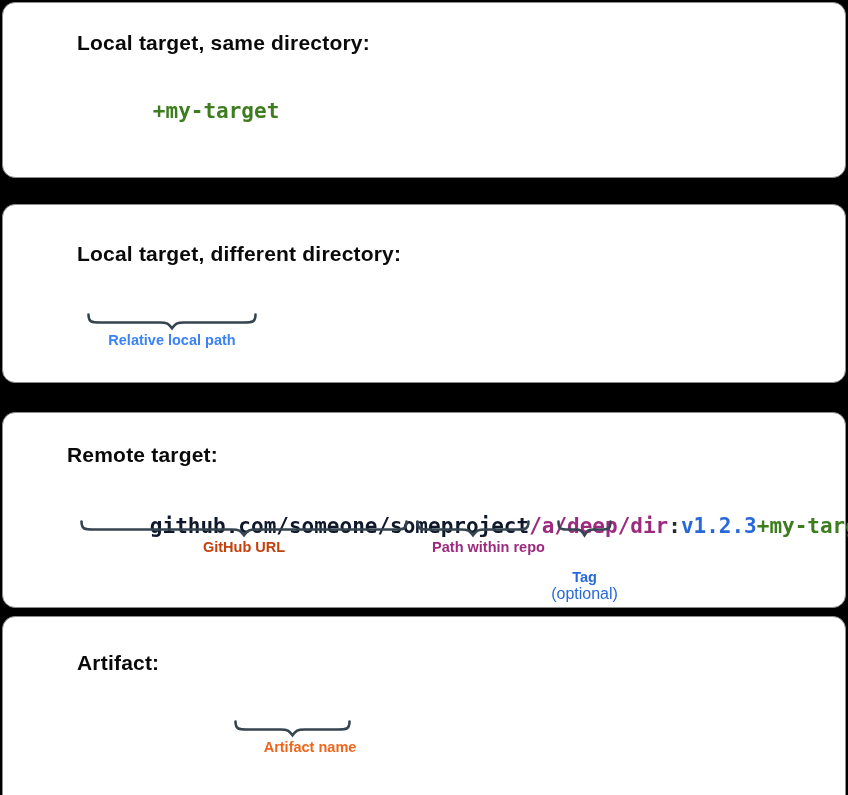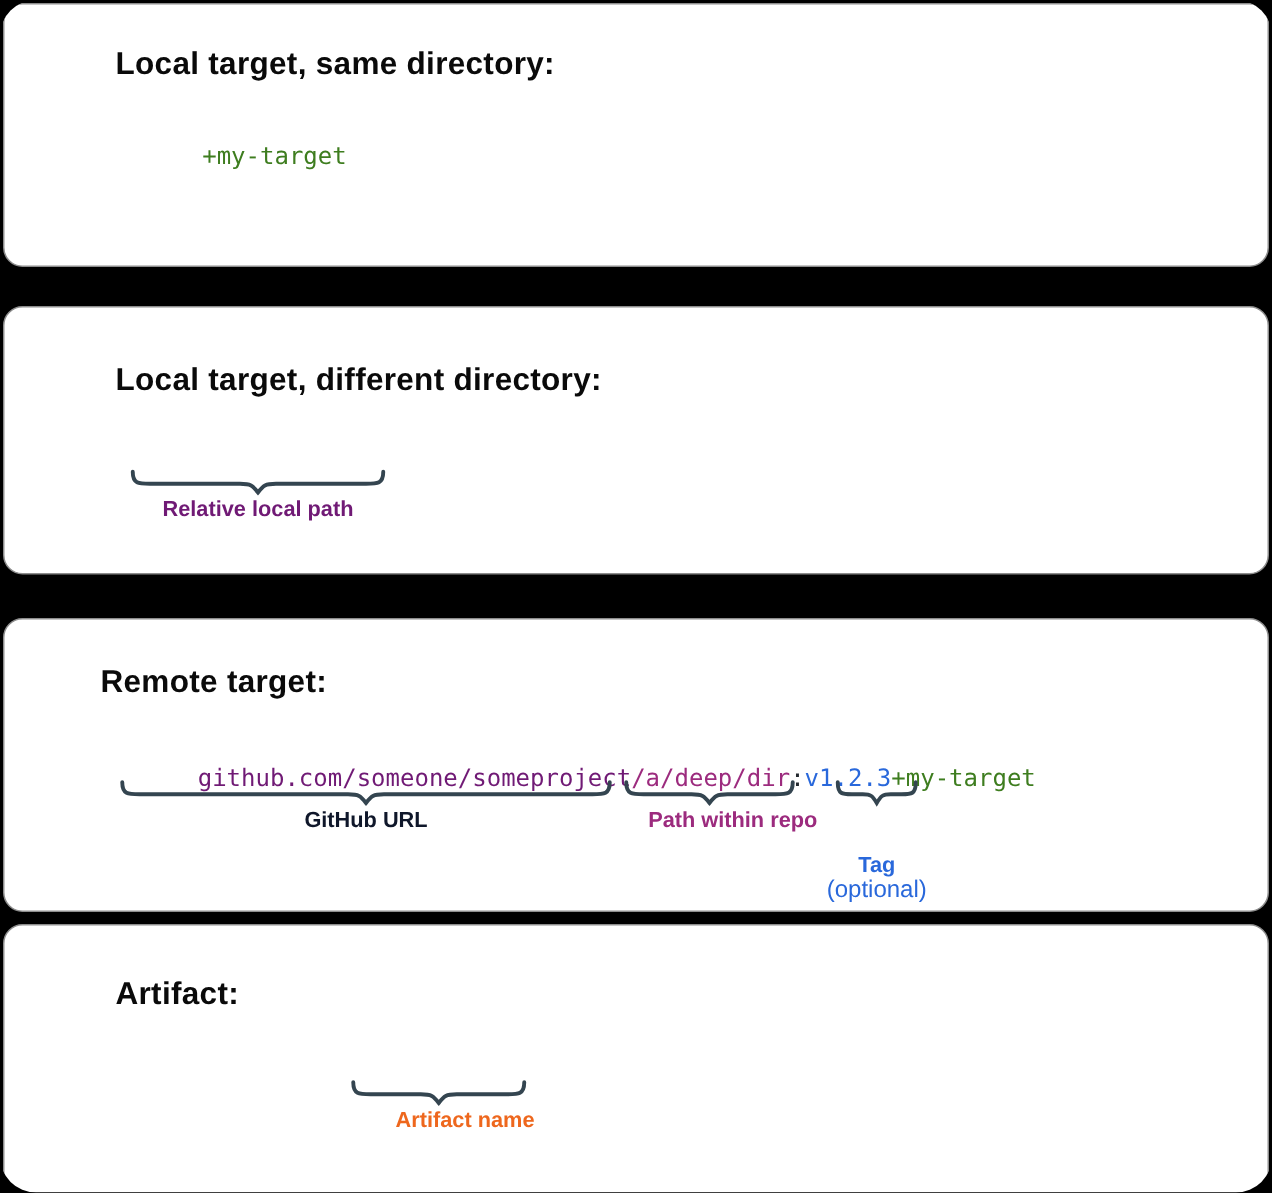--- a/index.html
+++ b/index.html
@@ -1,21 +1,21 @@
 <!DOCTYPE html>
 <html><head>
 <meta charset="utf-8">
 <style>
   html, body { margin: 0; padding: 0; background: #000; }
   .stage {
     position: relative;
     width: 848px;
     height: 795px;
     background: #000;
-    border-radius: 24px;
+    border-radius: 2px;
     overflow: hidden;
     font-family: "Liberation Sans", sans-serif;
   }
   .panel {
     position: absolute;
     left: 2px;
     width: 844px;
     background: #ffffff;
     border: 1px solid #8d8d8d;
     border-radius: 13px;
@@ -30,22 +30,23 @@
     margin: 0;
     font-size: 21px;
     font-weight: bold;
     color: #0a0a0a;
     letter-spacing: 0.2px;
     white-space: nowrap;
   }
   .code {
     position: absolute;
     font-family: "DejaVu Sans Mono", "Liberation Mono", monospace;
-    font-size: 16px;
+    font-size: 21px;
     white-space: pre;
+    font-weight: bold;
   }
   .annotation {
     position: absolute;
     display: flex;
     flex-direction: column;
     align-items: center;
   }
   .brace-svg { display: block; overflow: visible; }
   .ann-label {
     margin-top: 2px;
@@ -74,34 +75,34 @@
       <span style="color: rgb(62, 125, 31);">+my-target</span>
     </div>
   </section>
 
   <section class="panel panel-2">
     <h2 class="title" style="left:74px; top:37px;text-align:center;">Local target, different directory:</h2>
     <div class="annotation" style="left:84px; top:108px; width:170px;">
       <svg class="brace-svg" width="170" height="17">
           <path d="M1.5 1.5 C1.5 9.5 5.2 9.5 13 9.5 L73 9.5 C80.2 9.5 81.4 10.7 85 15.3 C88.6 10.7 89.8 9.5 97 9.5 L157 9.5 C164.8 9.5 168.5 9.5 168.5 1.5" fill="none" stroke="#344550" stroke-width="2.6" stroke-linecap="round"></path>
         </svg>
-      <div class="ann-label" style="color: #701a75;">Relative local path</div>
+      <div class="ann-label" style="color: #3b82f6;">Relative local path</div>
     </div>
   </section>
 
   <section class="panel panel-3">
     <h2 class="title" style="left:64px; top:30px;">Remote target:</h2>
     <div class="code" style="left:71px; top:77px;">
-      <span style="color: #701a75;">github.com/someone/someproject</span><span style="color: rgb(156, 43, 126);">/a/deep/dir</span><span style="color: rgb(36, 41, 47);">:</span><span style="color: rgb(41, 104, 219);">v1.2.3</span><span style="color: rgb(62, 125, 31);">+my-target</span>
+      <span style="color: #0f172a;">github.com/someone/someproject</span><span style="color: rgb(156, 43, 126);">/a/deep/dir</span><span style="color: rgb(36, 41, 47);">:</span><span style="color: rgb(41, 104, 219);">v1.2.3</span><span style="color: rgb(62, 125, 31);">+my-target</span>
     </div>
     <div class="annotation" style="left:77px; top:107px; width:328px;">
       <svg class="brace-svg" width="328" height="17">
           <path d="M1.5 1.5 C1.5 9.5 5.2 9.5 13 9.5 L152 9.5 C159.2 9.5 160.4 10.7 164 15.3 C167.6 10.7 168.8 9.5 176 9.5 L315 9.5 C322.8 9.5 326.5 9.5 326.5 1.5" fill="none" stroke="#344550" stroke-width="2.6" stroke-linecap="round"></path>
         </svg>
-      <div class="ann-label" style="color: #0f172a;">GitHub URL</div>
+      <div class="ann-label" style="color: #c2410c;">GitHub URL</div>
     </div>
     <div class="annotation" style="left:413px; top:107px; width:114px;">
       <svg class="brace-svg" width="114" height="17">
           <path d="M1.5 1.5 C1.5 9.5 5.2 9.5 13 9.5 L45 9.5 C52.2 9.5 53.4 10.7 57 15.3 C60.6 10.7 61.8 9.5 69 9.5 L101 9.5 C108.8 9.5 112.5 9.5 112.5 1.5" fill="none" stroke="#344550" stroke-width="2.6" stroke-linecap="round"></path>
         </svg>
       <div class="ann-label" style="color: rgb(156, 43, 126); padding-left: 31px;">Path within repo</div>
     </div>
     <div class="annotation" style="left:554px; top:107px; width:55px;">
       <svg class="brace-svg" width="55" height="17">
           <path d="M1.5 1.5 C1.5 9.5 4.4 9.5 11 9.5 L18.15 9.5 C23.759999999999998 9.5 24.695 10.7 27.5 15.3 C30.305 10.7 31.240000000000002 9.5 36.85 9.5 L44 9.5 C50.6 9.5 53.5 9.5 53.5 1.5" fill="none" stroke="#344550" stroke-width="2.6" stroke-linecap="round"></path>

